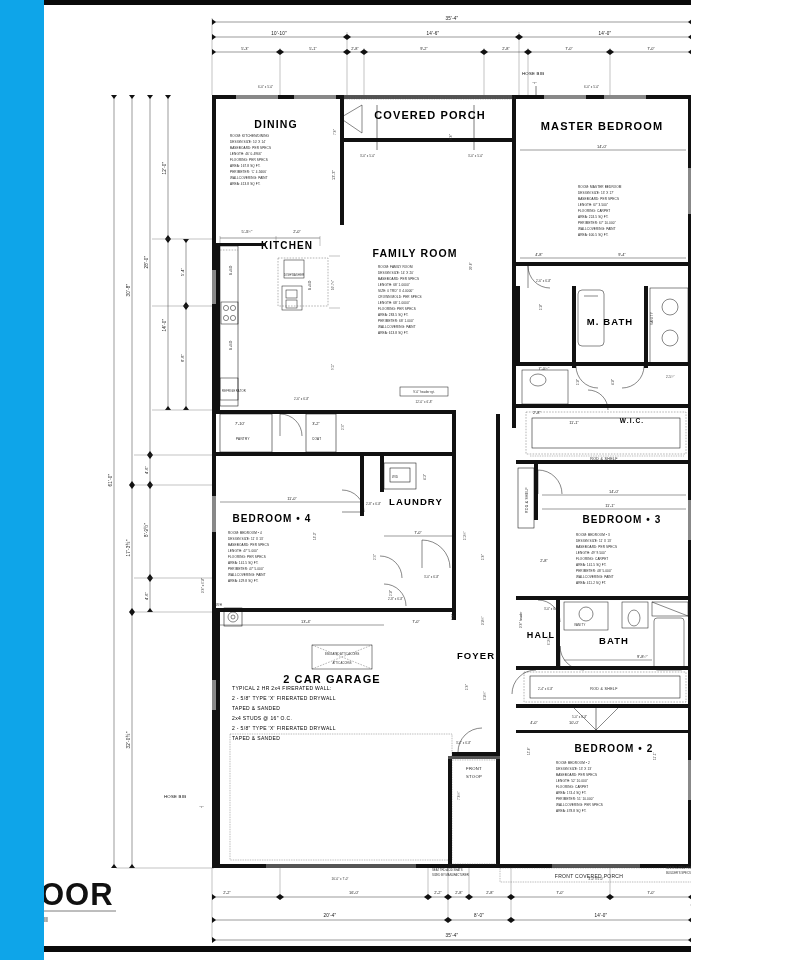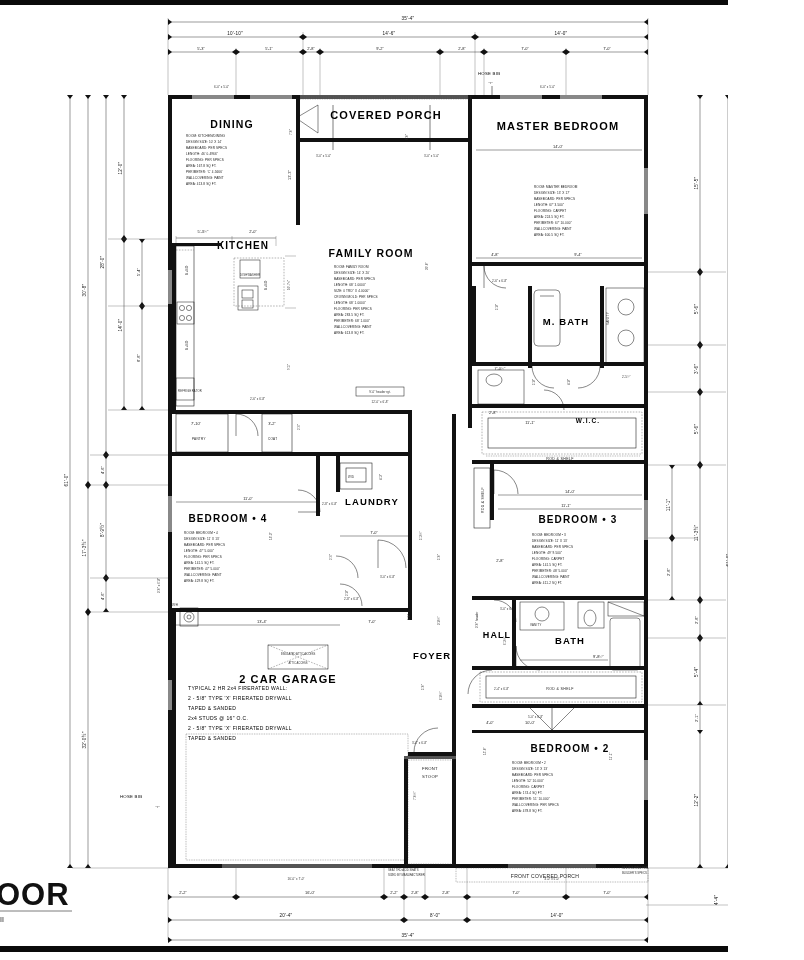--- a/index.html
+++ b/index.html
@@ -1,17 +1,17 @@
 <!DOCTYPE html>
 <html><head>
 <meta charset="utf-8">
 <style>
   html,body{margin:0;padding:0;background:#ffffff;}
   body{width:804px;height:960px;font-family:"Liberation Sans",sans-serif;}
-  #sheet{position:relative;width:728px;height:960px;background:#0ea5e9;overflow:hidden;}
+  #sheet{position:relative;width:647px;height:960px;background:#0ea5e9;overflow:hidden;padding-left:44px;}
   svg{display:block;}
   .rm-title{font-family:"Liberation Sans",sans-serif;letter-spacing:1.1px;fill:#000;font-weight:700;}
   .spec{font-family:"Liberation Sans",sans-serif;font-size:3.1px;fill:#1a1a1a;letter-spacing:.12px;}
   .dim{font-family:"Liberation Sans",sans-serif;font-size:4.6px;fill:#111;letter-spacing:.2px;}
   .dimS{font-family:"Liberation Sans",sans-serif;font-size:3.9px;fill:#222;}
   .note{font-family:"Liberation Sans",sans-serif;font-size:4.3px;fill:#000;letter-spacing:.25px;}
   .gnote{font-family:"Liberation Sans",sans-serif;font-size:5px;fill:#000;letter-spacing:.35px;}
   .tiny{font-family:"Liberation Sans",sans-serif;font-size:3px;fill:#333;}
   .cab{font-family:"Liberation Sans",sans-serif;font-size:3.2px;fill:#222;letter-spacing:.3px;}
   .wall{fill:#111;}

